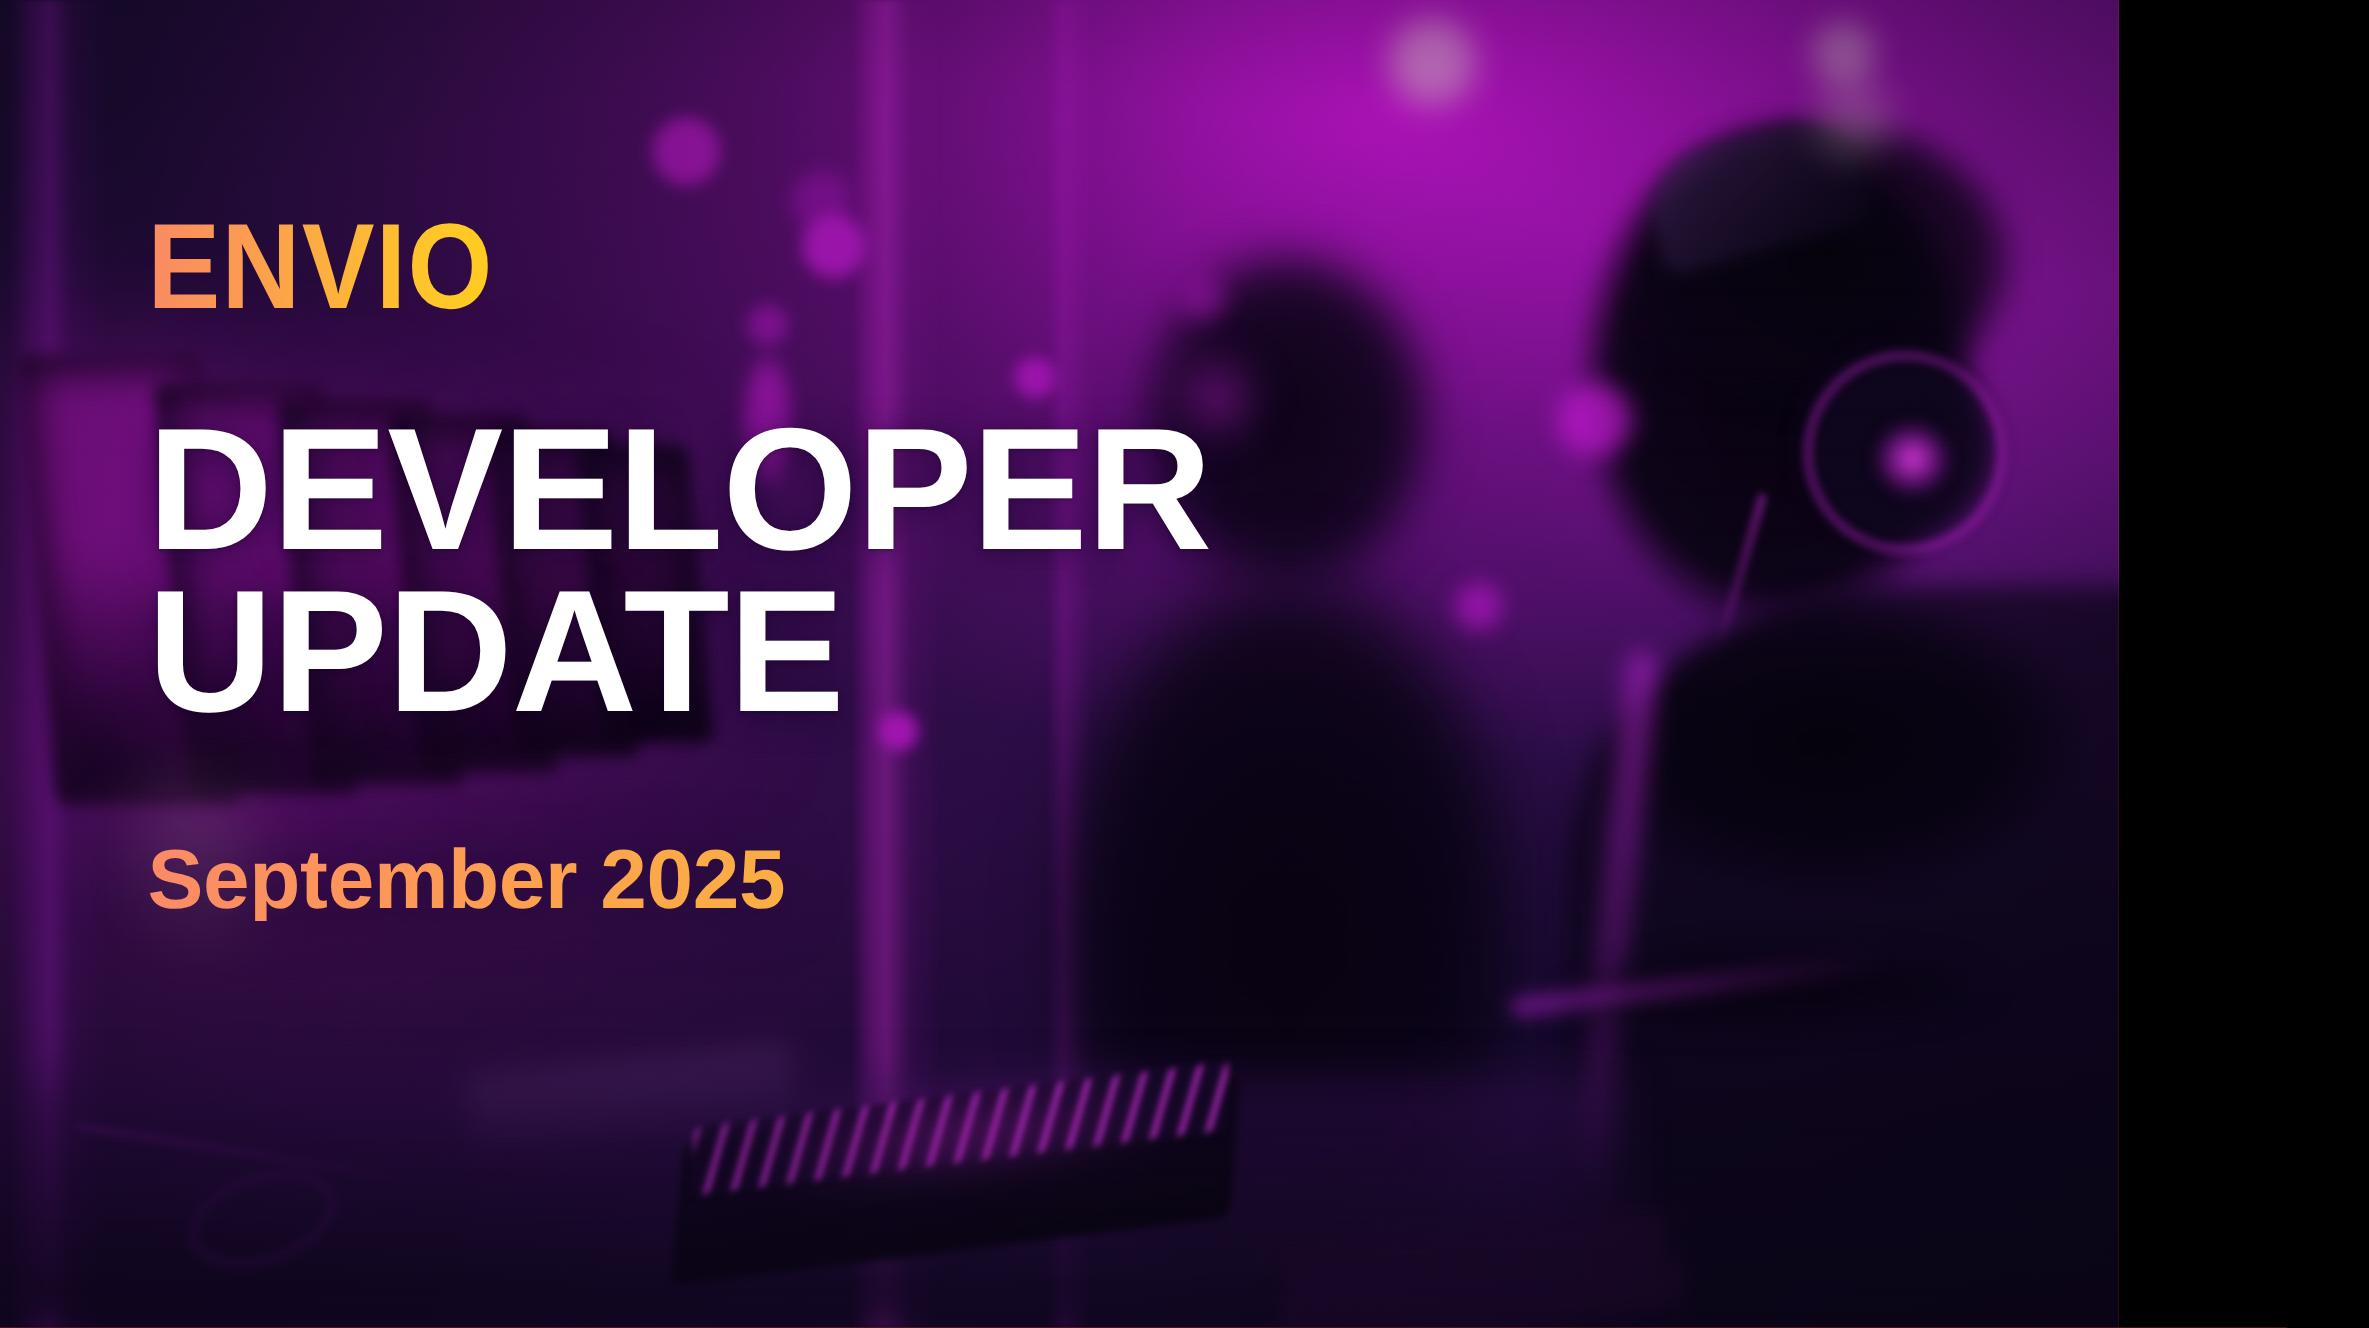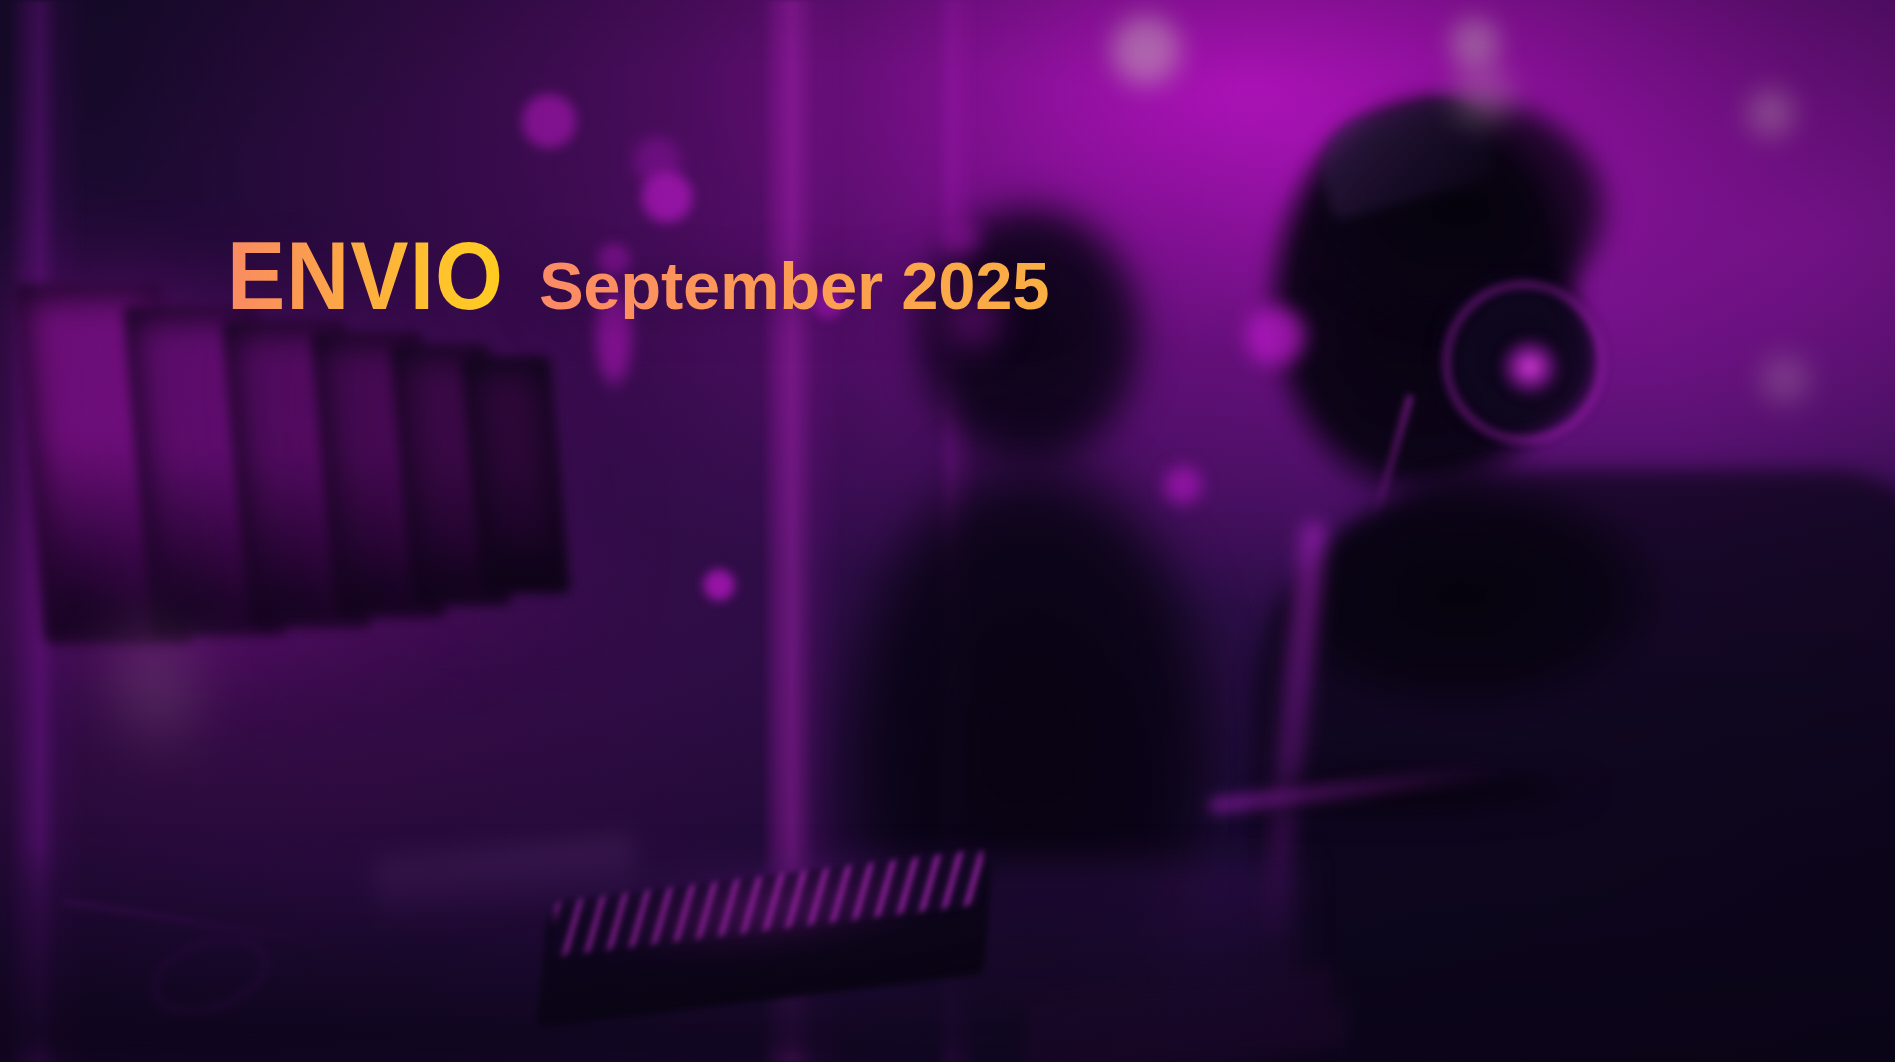--- a/index.html
+++ b/index.html
@@ -7,26 +7,25 @@
     padding: 0;
     background: #000;
   }
   body {
     font-family: "Liberation Sans", sans-serif;
   }
 
   
   #banner {
     position: relative;
-    width: 1895px;
+    width: 1695px;
     height: 1062px;
     overflow: hidden;
     background: #ef4444;
     isolation: isolate;
-    text-align: center;
   }
 
   
   .bg-layer {
     position: absolute;
     inset: 0;
     pointer-events: none;
   }
 
   
@@ -221,17 +220,21 @@
     </div>
 
   <div class="bg-layer" id="bg-text-scrim"></div>
   <div class="bg-layer" id="bg-vignette"></div>
   <div class="bg-layer" id="bg-grain"></div>
 
   <div id="content">
 
     <div id="brand-logo">ENVIO</div>
 
+    <h1 id="headline">
+      <span class="hl-line">DEVELOPER</span>
+      <span class="hl-line">UPDATE</span>
+    </h1>
 
     <div id="date-label">September 2025</div>
   </div>
 
 </div>
 
 </body></html>

